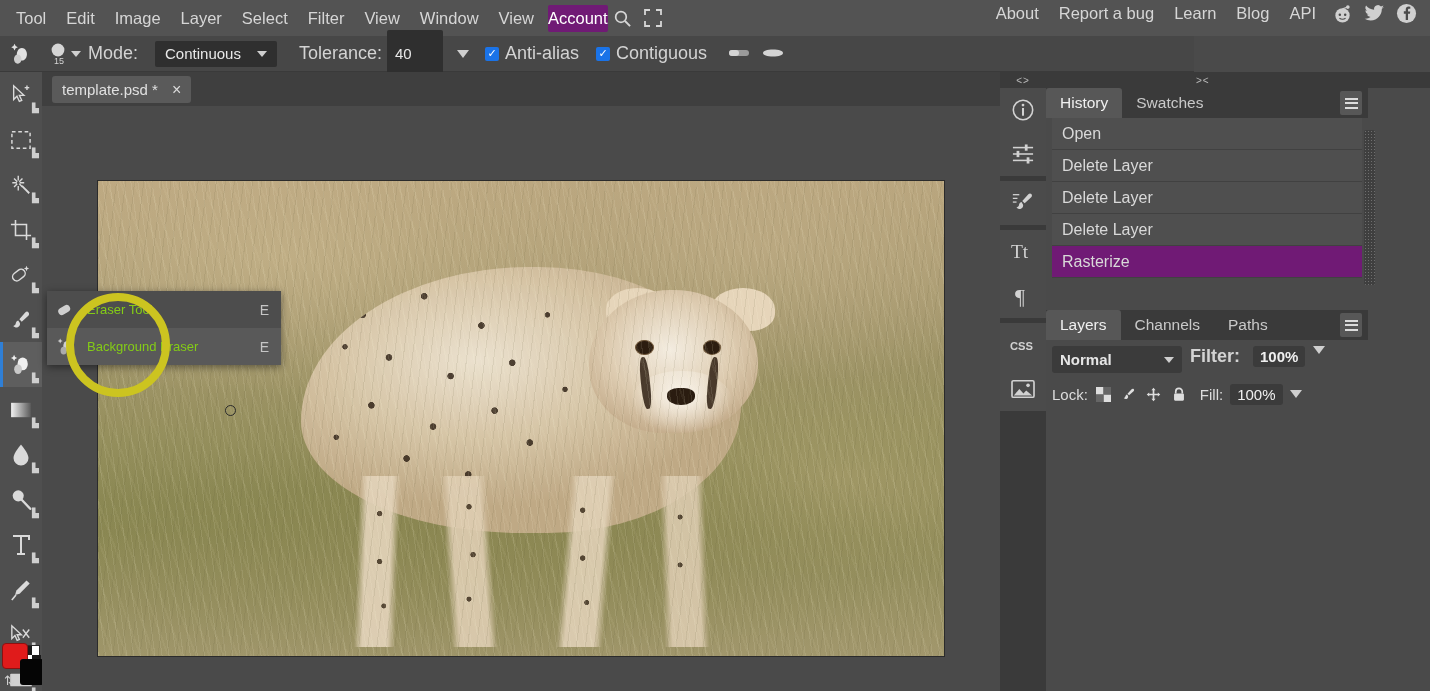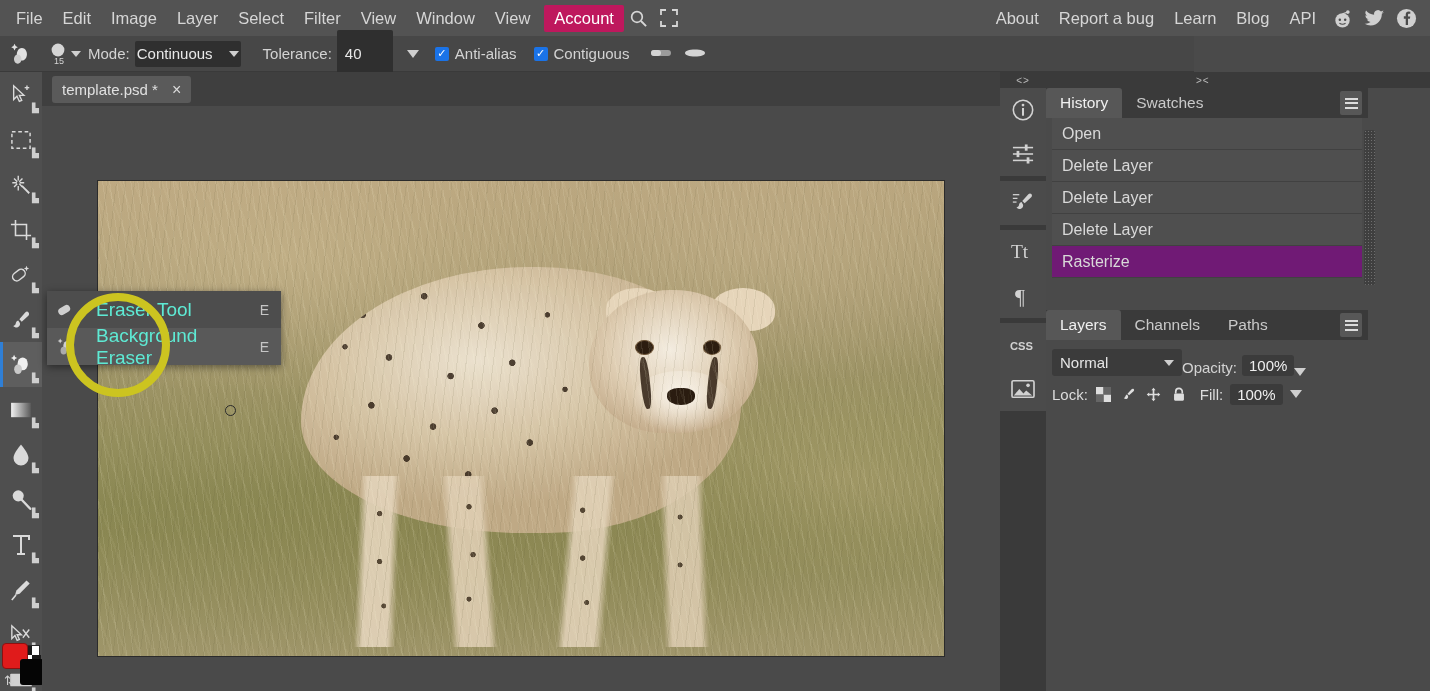--- a/index.html
+++ b/index.html
@@ -16,50 +16,50 @@
     position: absolute; left: 0; top: 0; width: 1430px; height: 36px;
     background: #535353;
     display: flex; align-items: center;
   }
   .menu-item {
     color: #d6d6d6; font-size: 16.5px; padding: 4px 10px;
     white-space: nowrap; cursor: default;
   }
   .menu-item:first-child { margin-left: 6px; }
   .menu-item.account {
-    background: #be185d; color: #ffffff; padding: 4px 10px;
+    background: #701a75; color: #ffffff; padding: 4px 0;
     border-radius: 2px; margin-left: 4px;
   }
   .menu-icon {
     color: #d6d6d6; width: 30px; height: 26px;
     display: flex; align-items: center; justify-content: center;
   }
   #menu-left { display: flex; align-items: center; }
   #menu-right {
     position: absolute; right: 8px; top: 0; height: 36px;
-    display: flex; align-items: center;
+    display: flex; 
   }
   .social-icon { width: 32px; height: 26px; display: flex; align-items: center; justify-content: center; }
 
   
   #optionsbar {
     position: absolute; left: 0; top: 36px; width: 1194px; height: 36px;
     background: #474747;
     display: flex; align-items: center; border-bottom: 1px solid #3a3a3a;
   }
-  .opt-label { color: #d3d3d3; font-size: 15px; margin-right: 5px; white-space: nowrap; }
+  .opt-label { color: #d3d3d3; font-size: 18px; margin-right: 5px; white-space: nowrap; }
   .opt-field {
     background: #2f2f2f; color: #e8e8e8; font-size: 15px;
     padding: 15px 8px; border-radius: 2px; min-height: 24px;
     display: flex; align-items: center;
   }
   .opt-select {
     background: #2f2f2f; color: #e8e8e8; font-size: 15px;
-    padding: 3px 2px; border-radius: 2px; min-height: 26px;
-    display: flex; align-items: center; gap: 16px;
+    padding: 3px 10px; border-radius: 2px; min-height: 26px;
+    display: flex; align-items: center; gap: 16px; margin-left: 12px;
   }
   .caret-down {
     width: 0; height: 0; border-left: 5px solid transparent;
     border-right: 5px solid transparent; border-top: 6px solid #cfcfcf;
   }
   .tri-down {
     width: 0; height: 0; border-left: 6px solid transparent;
     border-right: 6px solid transparent; border-top: 8px solid #cfcfcf;
   }
   .chk {
@@ -236,21 +236,21 @@
     width: 234px; background: #4d4d4d;
     box-shadow: 0 2px 8px rgba(0,0,0,.45);
     z-index: 40;
   }
   .flyout-row {
     height: 37px; display: flex; align-items: center;
     padding: 0 12px 0 8px; gap: 10px;
   }
   .flyout-row.hi { background: #595959; }
   .flyout-row .fi { width: 22px; display: flex; align-items: center; justify-content: center; }
-  .flyout-row .flabel { color: #5eead4; font-size: 19px; flex: 1; margin-left: 9px; }
+  .flyout-row .flabel { color: #84cc16; font-size: 13px; flex: 1; }
   .flyout-row .fkey { color: #c6c6c6; font-size: 14px; }
   #highlight-ring {
     position: absolute; left: 66px; top: 293px;
     width: 104px; height: 104px; border-radius: 50%;
     border: 8px solid #ccc420; z-index: 60; pointer-events: none;
   }
 
   
   #rail {
     position: absolute; left: 1000px; top: 72px;
@@ -319,21 +319,21 @@
     border-radius: 2px;
   }
 
   
   #layers-panel {
     position: absolute; left: 0; top: 238px; width: 432px; height: 381px;
     background: #4a4a4a;
   }
   #layer-opts1 {
     position: absolute; left: 6px; top: 36px; width: 316px; height: 30px;
-    display: flex; align-items: flex-end; gap: 0;
+    display: flex; align-items: flex-start; gap: 8px; font-weight: bold;
   }
   #blend-select {
     width: 130px; height: 27px; background: #3b3b3b; color: #e6e6e6;
     font-size: 15px; border-radius: 3px; display: flex;
     align-items: center; justify-content: space-between; padding: 0 8px;
   }
   #layer-opts2 {
     position: absolute; left: 6px; top: 70px; width: 316px; height: 28px;
     display: flex; align-items: center; gap: 7px;
   }
@@ -360,21 +360,21 @@
   }
   .layer-name { color: #e8e8e8; font-size: 16px; }
 
   .sr { position: absolute; width: 1px; height: 1px; overflow: hidden; }
 </style>
 </head>
 <body>
 
 <div id="menubar">
   <div id="menu-left">
-    <div class="menu-item">File</div>
+    <div class="menu-item">Tool</div>
     <div class="menu-item">Edit</div>
     <div class="menu-item">Image</div>
     <div class="menu-item">Layer</div>
     <div class="menu-item">Select</div>
     <div class="menu-item">Filter</div>
     <div class="menu-item">View</div>
     <div class="menu-item">Window</div>
     <div class="menu-item">View</div>
     <div class="menu-item account">Account</div>
     <div class="menu-icon">
@@ -736,21 +736,21 @@
             <span></span>
           </span>
       </div>
     </div>
 
     <div id="layer-opts1">
       <div id="blend-select">
         <span>Normal</span>
         <span class="caret-down"></span>
       </div>
-      <span class="opt-label">Opacity:</span>
+      <span class="opt-label">Filter:</span>
       <span class="numbox">100%</span>
       <span class="tri-down"></span>
     </div>
 
     <div id="layer-opts2">
       <span class="lock-label">Lock:</span>
       <span class="lock-ic">
         <svg width="15" height="15" viewBox="0 0 16 16">
             <rect width="8" height="8" fill="#dedede"></rect>
             <rect x="8" y="8" width="8" height="8" fill="#dedede"></rect>

